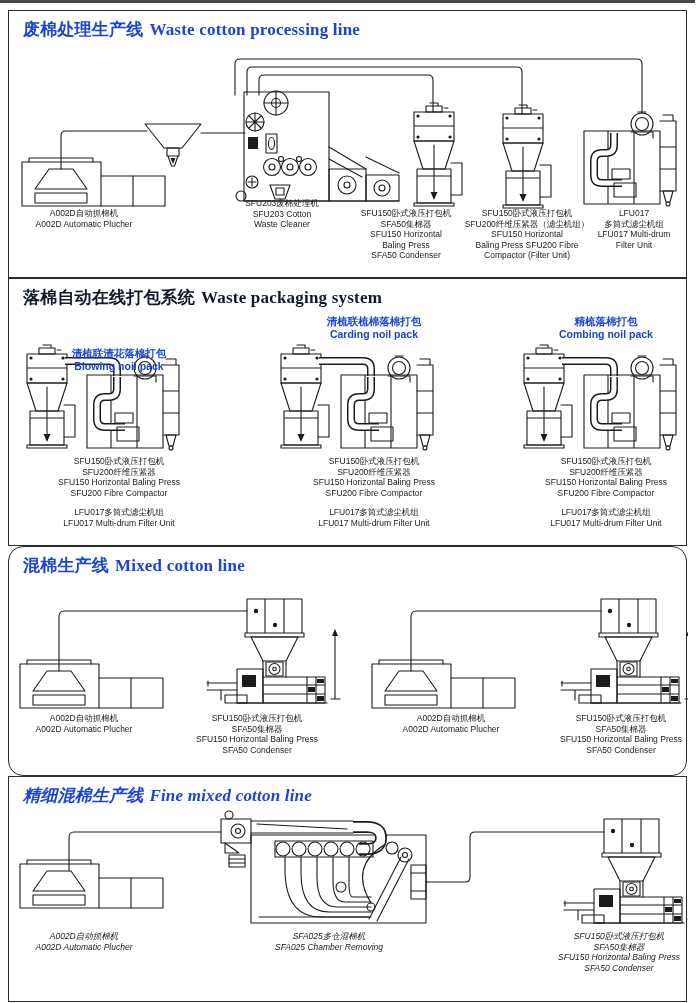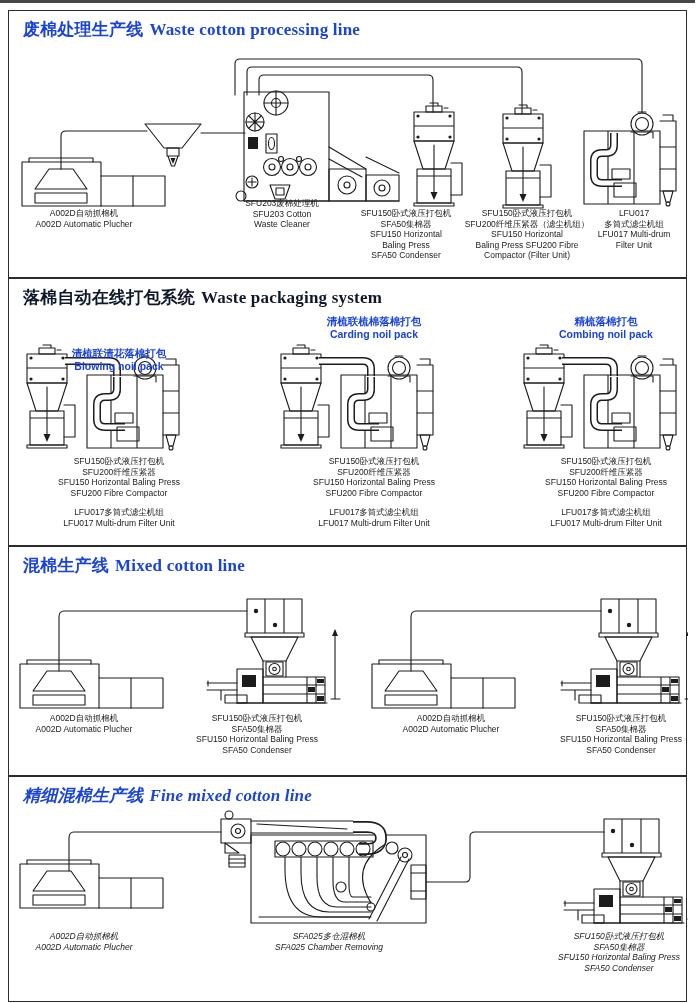--- a/index.html
+++ b/index.html
@@ -2,21 +2,21 @@
 <html><head>
 <meta charset="utf-8">
 <style>
   html,body{margin:0;padding:0;background:#fff;}
   .page{position:relative;width:695px;height:1003px;background:#fff;overflow:hidden;
         font-family:"Liberation Sans",sans-serif;color:#1c1c1c;}
   .top-edge{position:absolute;left:0;top:0;width:700px;height:3px;background:#474747;}
   .panel{position:absolute;left:8px;right:8px;border:1.5px solid #2b2b2b;background:#fff;}
   .s1{top:10px;height:266px;}
   .s2{top:278px;height:266px;}
-  .s3{top:546px;height:228px;}
+  .s3{top:546px;height:228px;border-radius:15px;}
   .s4{top:776px;height:224px;font-style:italic;}
   .art{position:absolute;left:0;top:0;pointer-events:none;}
   .title{position:relative;z-index:2;margin:0;padding:7px 0 0 14px;
          font-family:"Liberation Serif",serif;font-weight:bold;font-size:17px;
          letter-spacing:.2px;}
   .title span{margin-right:6px;}
   .mlabel{position:absolute;z-index:2;width:170px;transform:translateX(-50%);
           text-align:center;font-size:8.5px;line-height:10.5px;white-space:pre-line;color:#222;}
   .subhead{position:absolute;z-index:2;width:190px;transform:translateX(-50%);
            text-align:center;font-weight:bold;font-size:10.5px;line-height:12.5px;}

